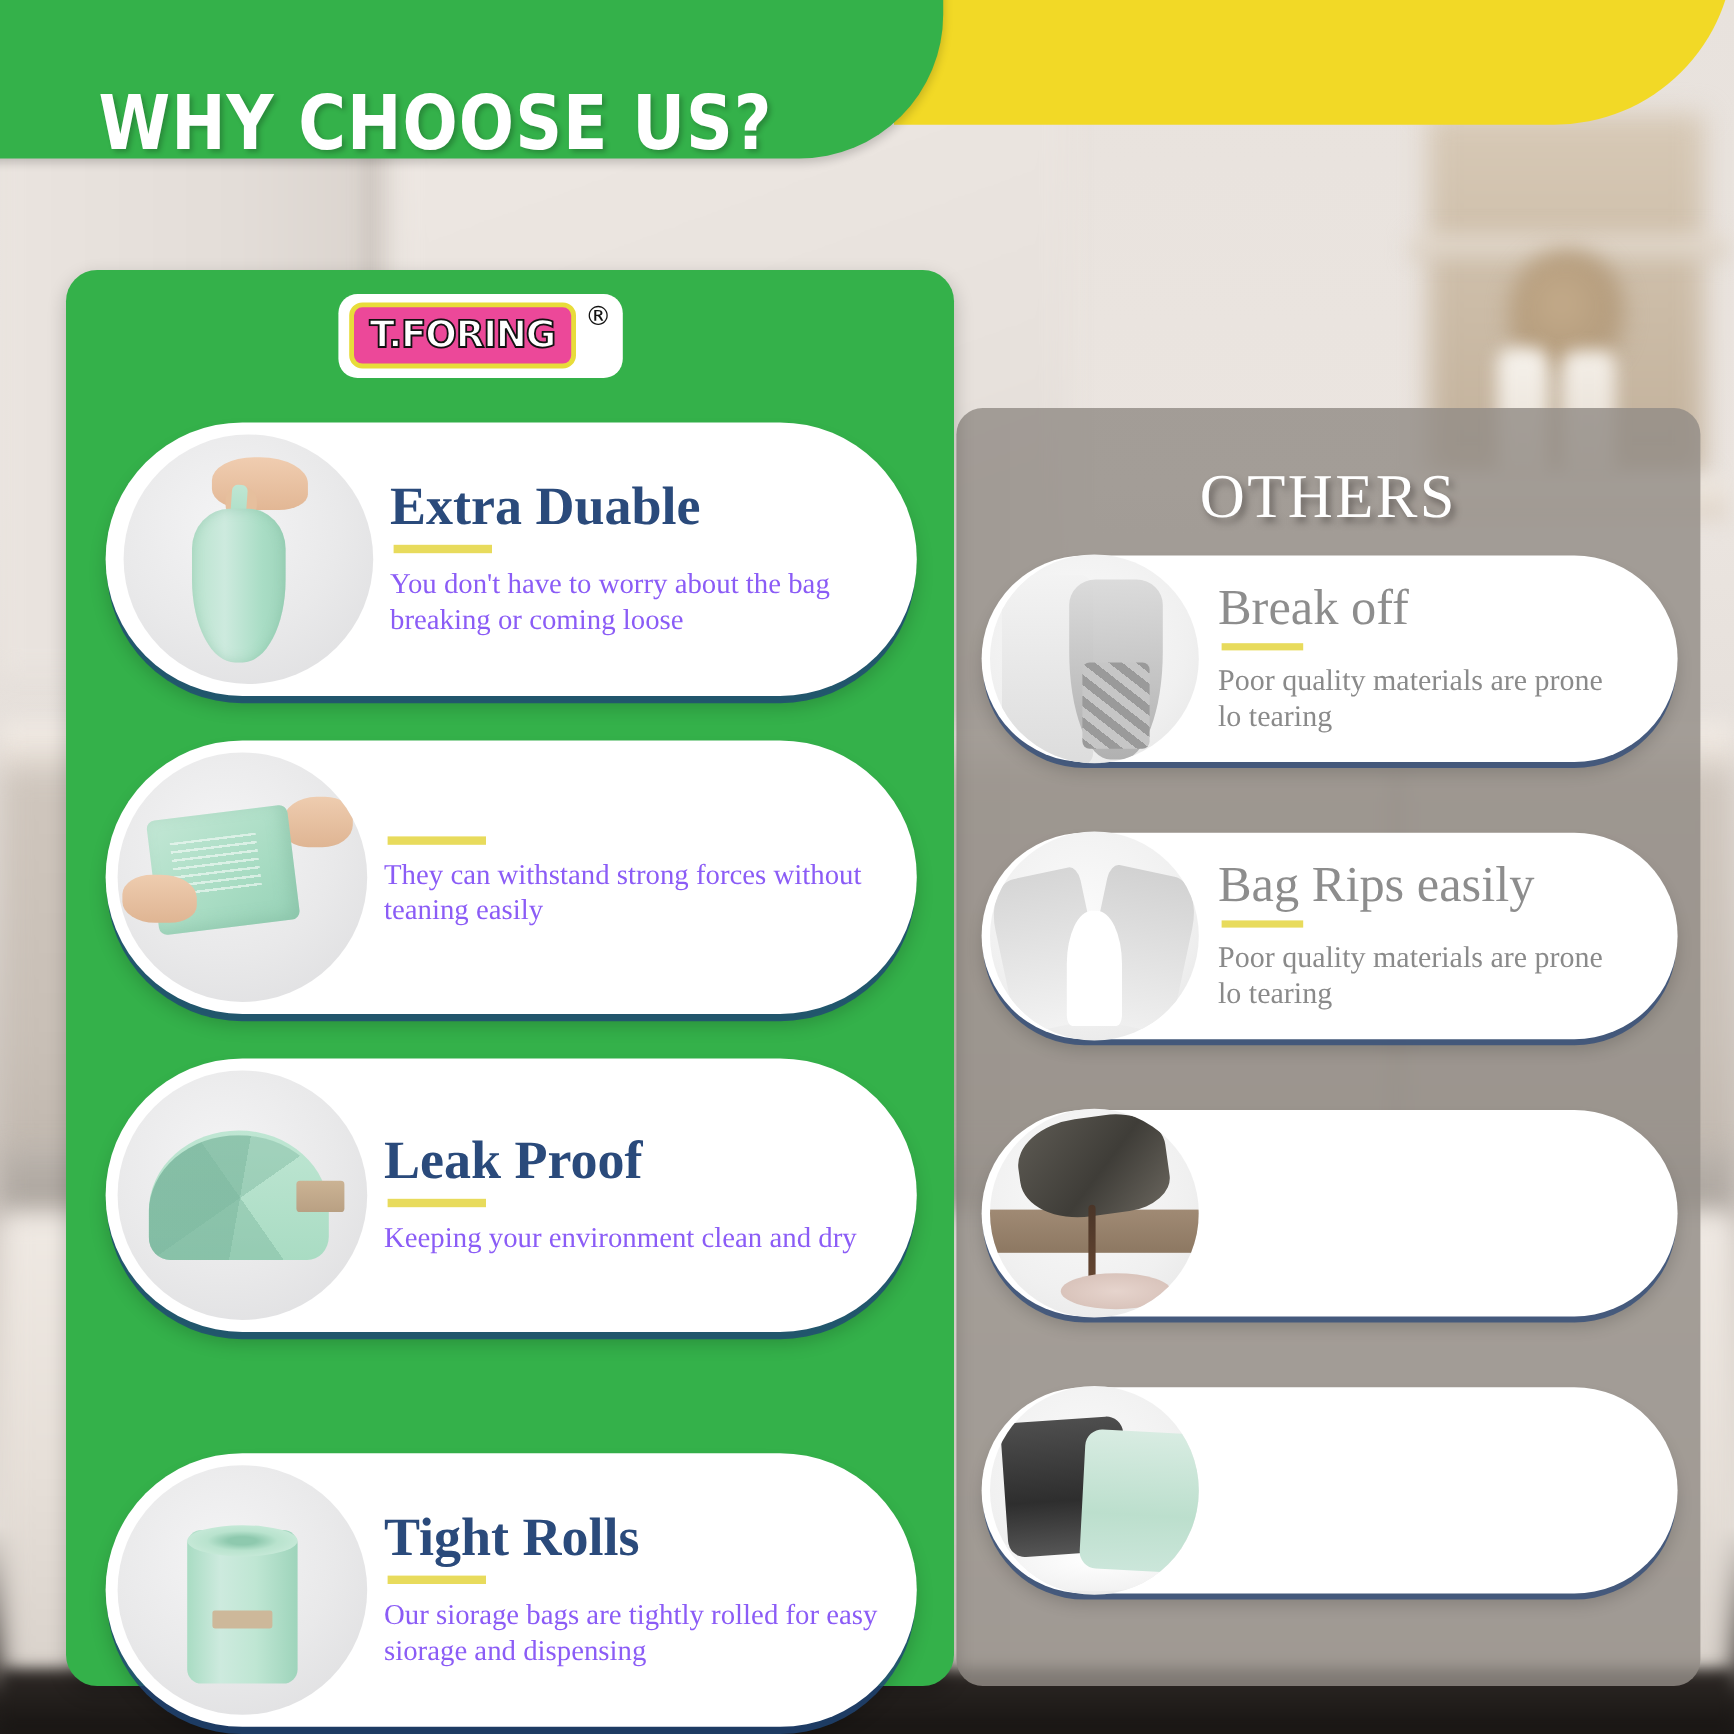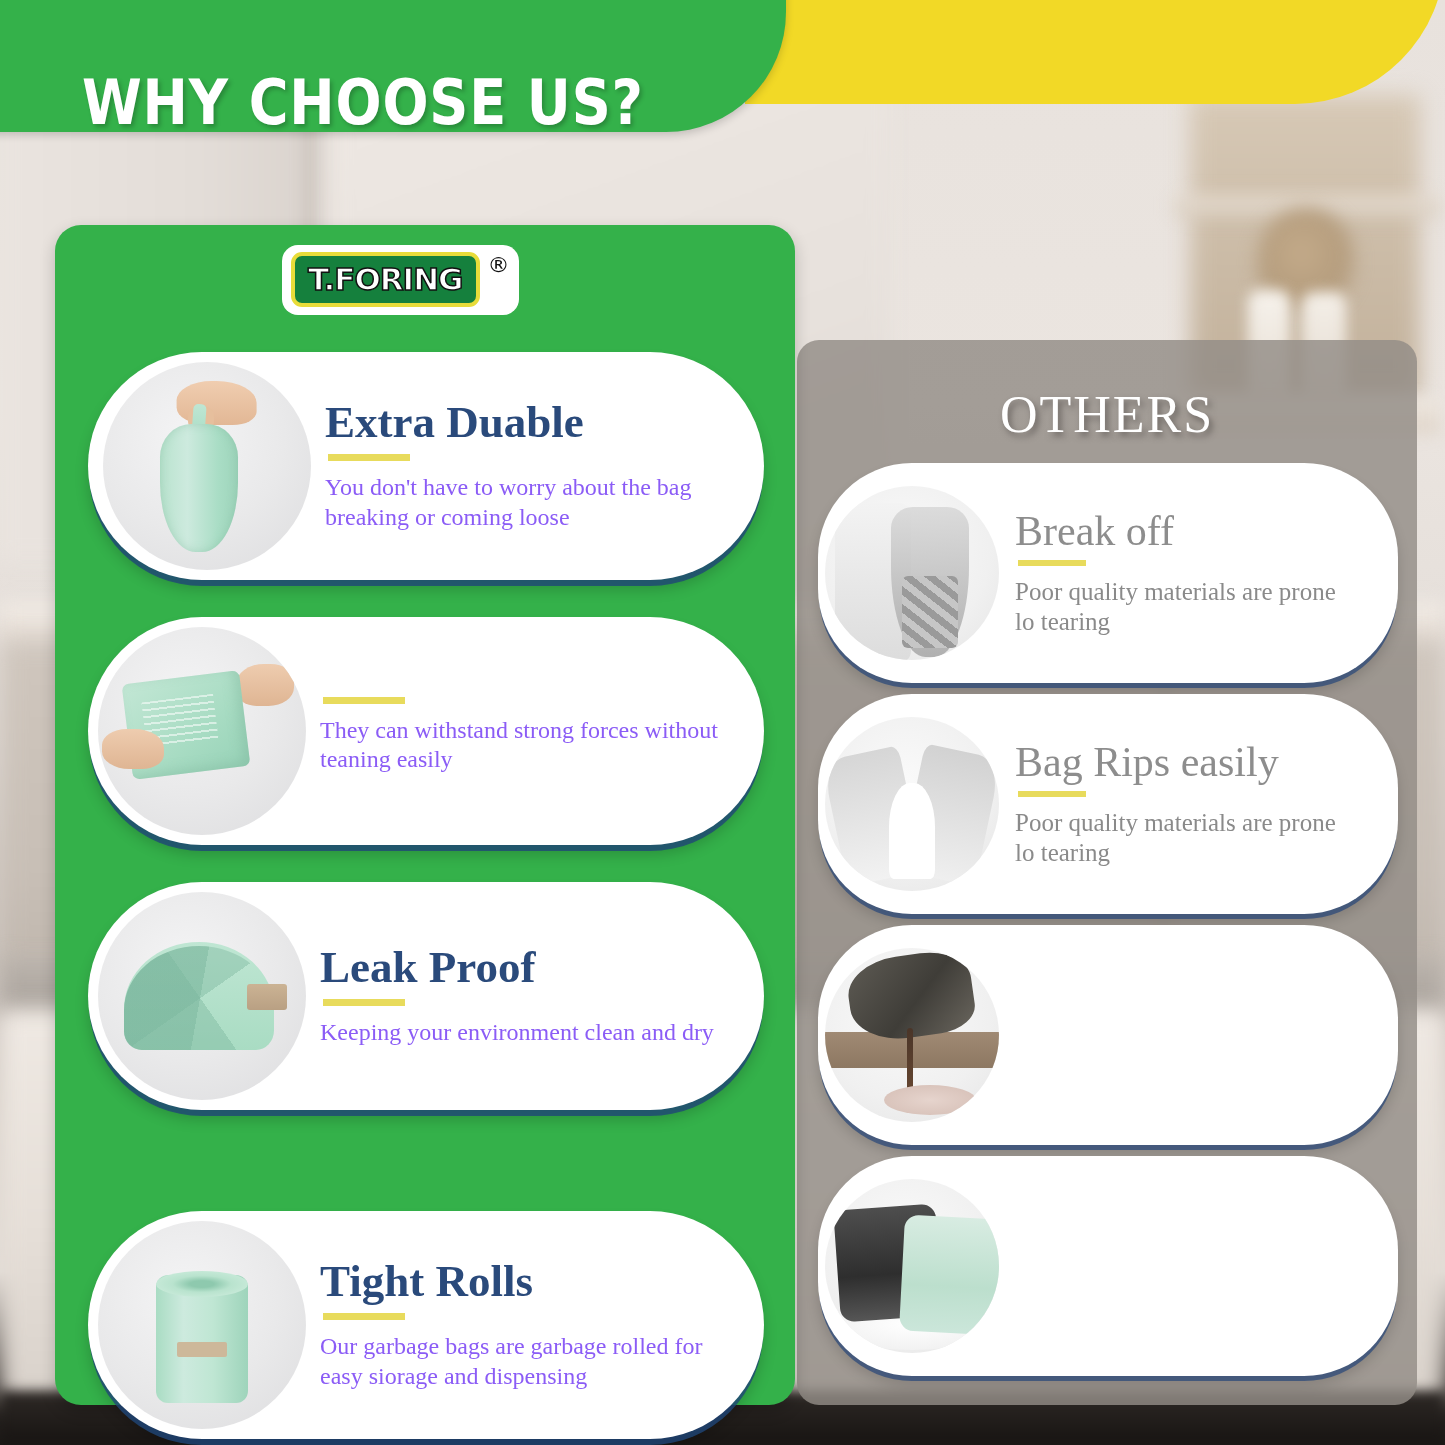--- a/index.html
+++ b/index.html
@@ -90,21 +90,21 @@
     position:absolute; left:797px; top:340px; width:620px; height:1065px;
     background:rgba(146,140,134,.82); border-radius:22px; z-index:5;
   }
 
   .logo-wrap { position:absolute; left:282px; top:245px; z-index:8; }
   .logo-halo {
     background:#ffffff; border-radius:16px; padding:7px 9px 8px 9px;
     display:flex; align-items:center;
   }
   .logo-pill {
-    background:#15803d; border:4px solid #E8DC3A; border-radius:11px;
+    background:#ec4899; border:4px solid #E8DC3A; border-radius:11px;
     padding:5px 13px 6px 13px;
   }
   .logo-text {
     font-family:"DejaVu Sans", sans-serif; font-weight:bold;
     font-size:31px; color:#ffffff; letter-spacing:-1px;
     transform:scaleX(1.05); transform-origin:left center;
     -webkit-text-stroke:1.5px #111; white-space:nowrap;
     text-shadow:0 0 1px #111;
   }
   .logo-reg {
@@ -142,21 +142,21 @@
 
   
   .others-title {
     position:absolute; left:797px; top:385px; width:620px; z-index:7;
     text-align:center; font-family:"Liberation Serif", serif; font-weight:normal;
     font-size:52px; color:#ffffff; letter-spacing:2px;
     text-shadow:3px 4px 6px rgba(60,55,52,.55);
   }
 
   .card-right {
-    position:absolute; left:818px; width:580px; height:220px; z-index:7;
+    position:absolute; left:818px; width:580px; height:172px; z-index:7;
     background:#ffffff; border-radius:94px;
     box-shadow:0 6px 0 -1px rgba(41,72,122,.72), 0 9px 13px rgba(0,0,0,.16);
     display:flex; align-items:center;
   }
   .card-right.r1 { top:463px; }
   .card-right.r2 { top:694px; }
   .card-right.r3 { top:925px; }
   .card-right.r4 { top:1156px; }
 
   .thumb-r {
@@ -386,21 +386,21 @@
 
 <div class="card-left c4">
   <div class="thumb">
     <div class="art roll-green"></div>
     <div class="art roll-top"></div>
     <div class="art roll-label"></div>
   </div>
   <div class="card-text">
     <div class="feat-title">Tight Rolls</div>
     <div class="feat-rule"></div>
-    <div class="feat-body">Our garbage bags are garbage rolled for easy siorage and dispensing</div>
+    <div class="feat-body">Our siorage bags are tightly rolled for easy siorage and dispensing</div>
   </div>
 </div>
 
 <div class="panel-others"></div>
 <div class="others-title">OTHERS</div>
 
 <div class="card-right r1">
   <div class="thumb-r">
     <div class="art g-leg"></div>
     <div class="art g-bag-clear"></div>

